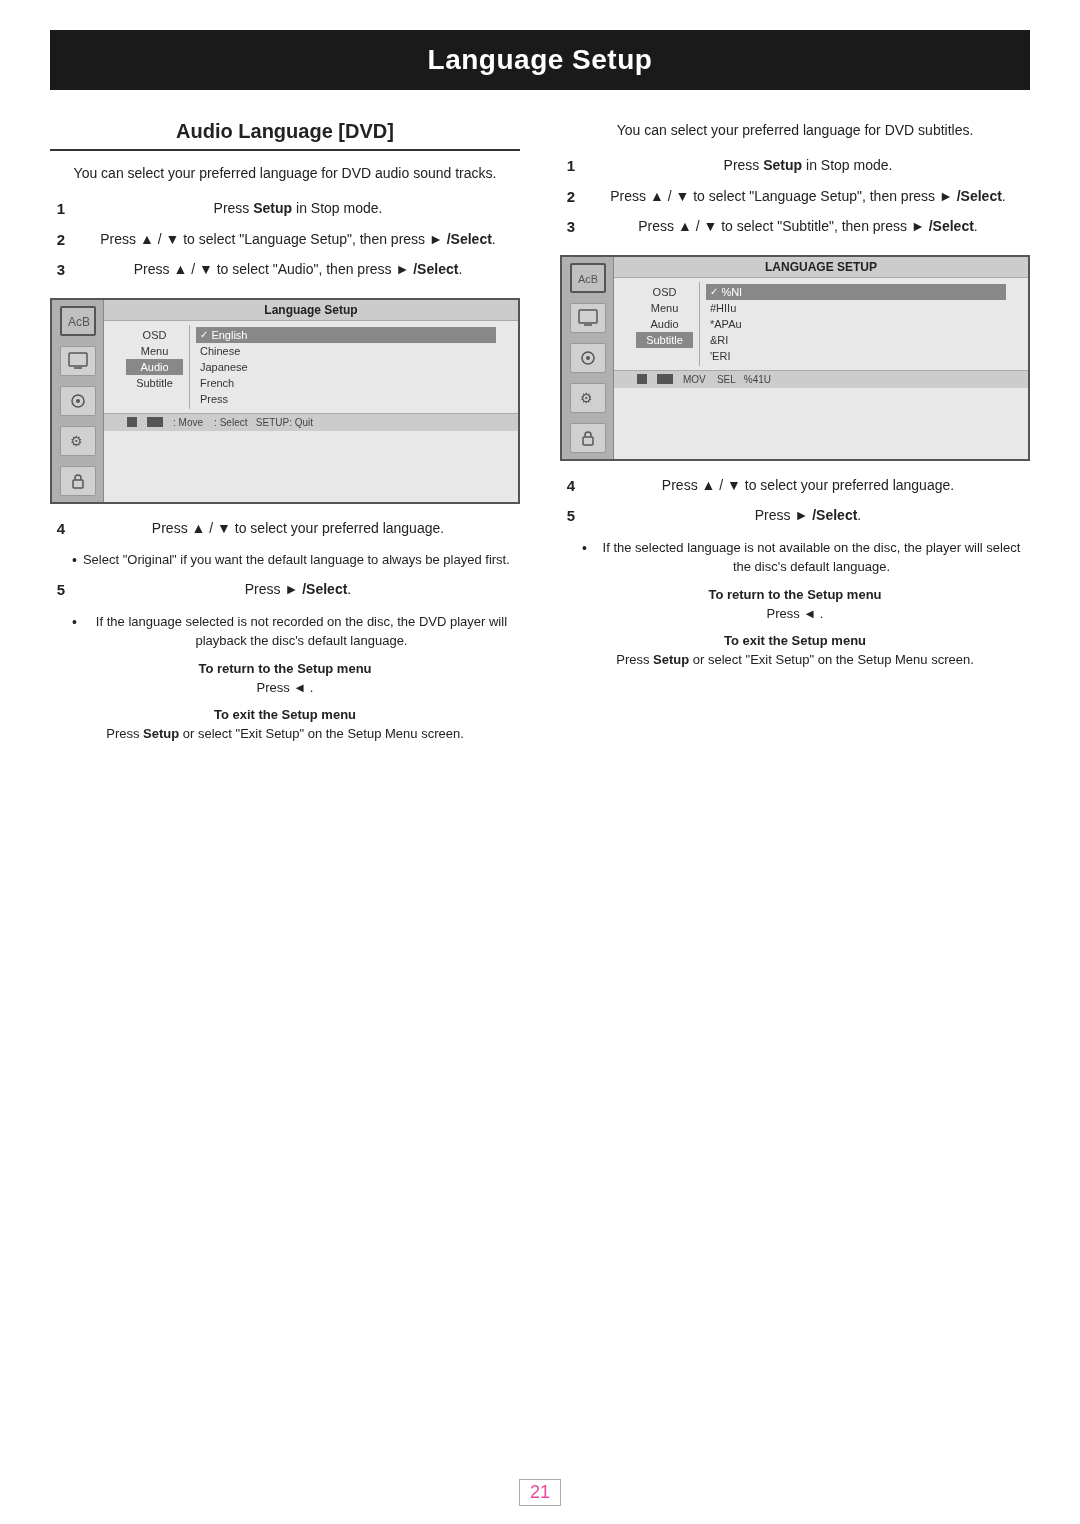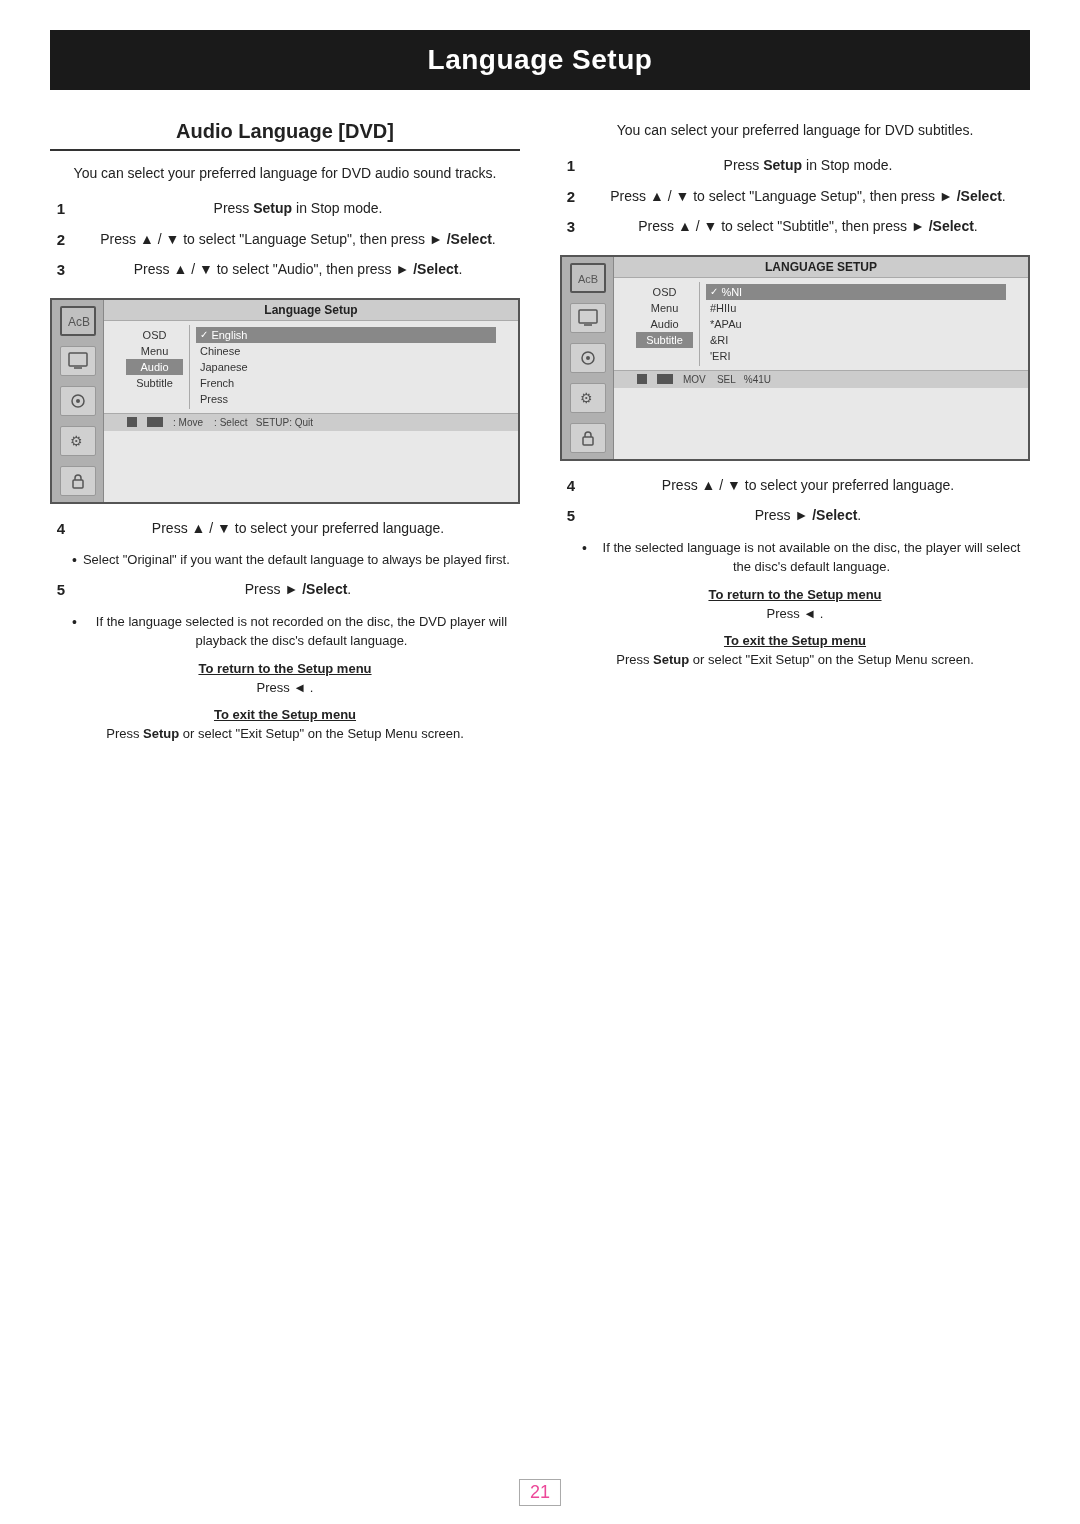--- a/index.html
+++ b/index.html
@@ -216,21 +216,20 @@
       margin-right: 6px;
       font-size: 14px;
     }
 
     
     .sub-section-label {
       font-weight: bold;
       font-size: 13px;
       margin-top: 10px;
       margin-bottom: 2px;
-      text-decoration: underline;
     }
     .sub-section-text {
       font-size: 13px;
       line-height: 1.5;
       margin-bottom: 6px;
     }
 
     
     .page-number {
       position: absolute;

